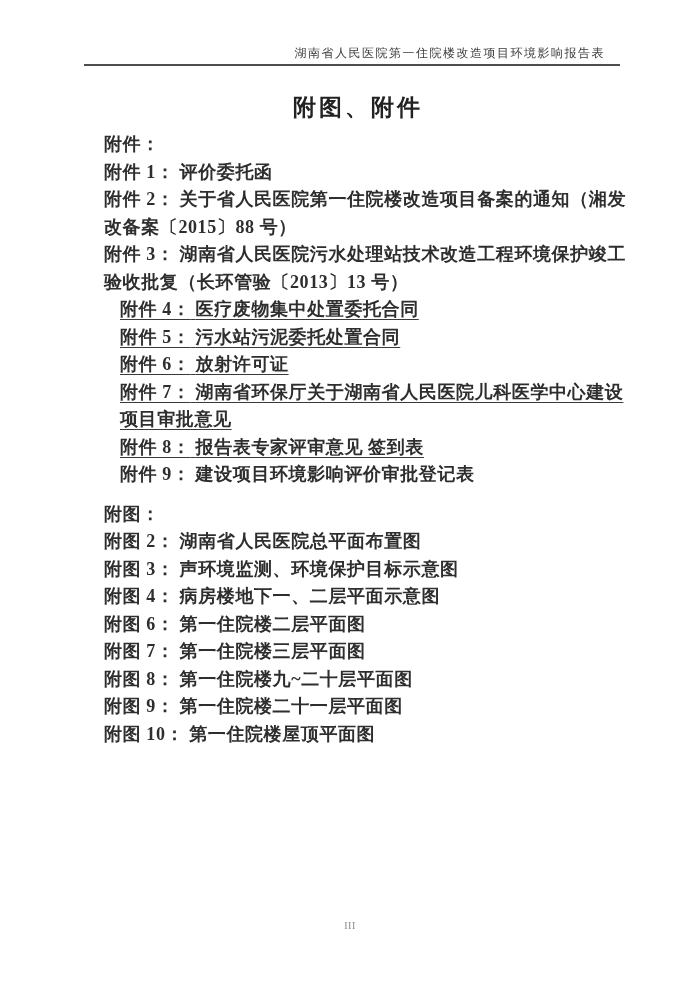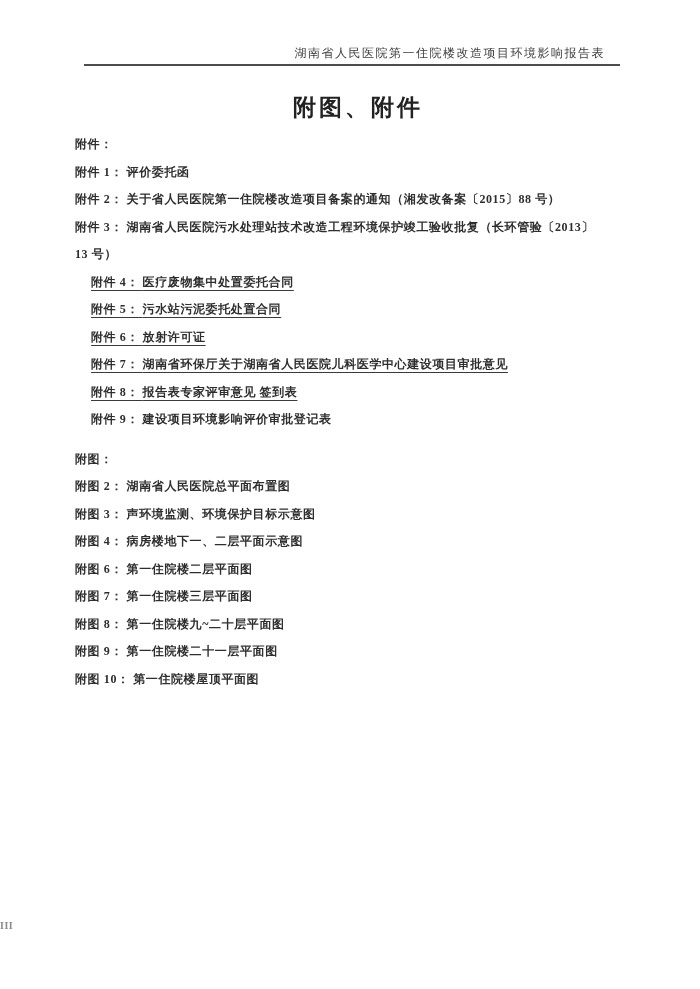--- a/index.html
+++ b/index.html
@@ -40,44 +40,44 @@
     margin: 8px;
     text-align: center;
     font-size: 23px;
     font-weight: bold;
     letter-spacing: 3px;
     color: #222222;
   }
   .content {
     position: absolute;
     top: 131px;
-    left: 75px;
+    left: 104px;
     width: 528px;
-    font-size: 12px;
+    font-size: 18px;
     letter-spacing: 0.6px;
   }
   .row { line-height: 27.5px; font-weight: bold; }
   .heading { font-weight: bold; }
   .lbl::after { content: " "; }
   .b { font-weight: bold; padding-left: 16px; }
   .u {
     text-decoration: underline;
     text-decoration-thickness: 1px;
     text-underline-offset: 4px;
     text-decoration-color: #3a3a3a;
   }
   .figures-section { margin-top: 12px; }
   .footer {
     position: absolute;
     top: 920px;
     left: 0;
     width: 700px;
-    text-align: left;
+    text-align: center;
     font-size: 10px;
-    font-weight: bold;
+    font-weight: normal;
     color: #8a8a8a;
     letter-spacing: 0.5px;
   }
 </style>
 </head>
 <body>
 
 <div class="page">
 
   <div class="header">

